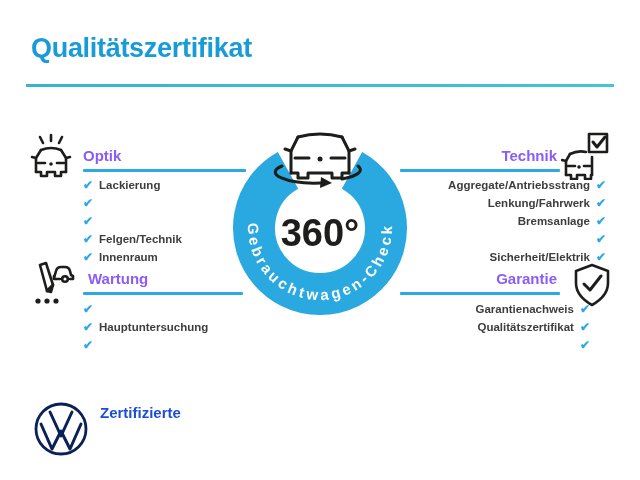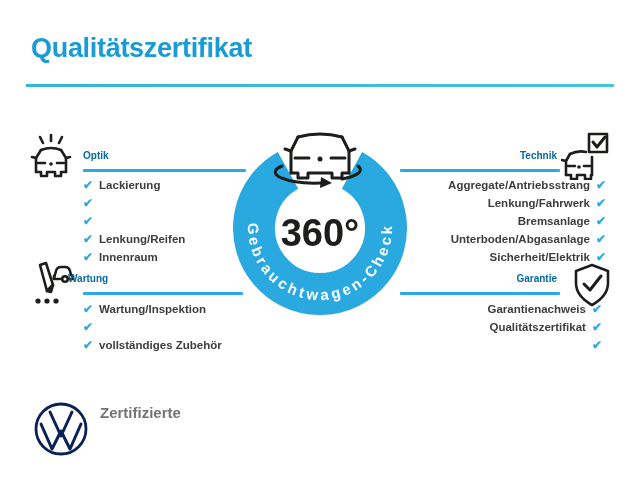--- a/index.html
+++ b/index.html
@@ -13,40 +13,40 @@
   .page-title{
     left:31px;top:33px;
     font-size:27px;font-weight:bold;color:#189BD6;letter-spacing:-0.3px;
   }
   .top-rule{
     left:26px;top:84px;width:588px;height:3px;
     background:linear-gradient(90deg,#35b4cd,#45c4d6);
   }
   
   .sec-header{
-    font-size:10px;font-weight:bold;color:#0369a1;line-height:18px;
+    font-size:15px;font-weight:bold;color:#8b5cf6;line-height:18px;
   }
   .sec-underline{height:3px;background:#2BA9E0;border-radius:1px;}
   
   .check-list{list-style:none;margin:0;padding:0;}
   .check-list li{
     height:18px;display:flex;align-items:center;
     font-size:11.5px;font-weight:bold;color:#3D3D3D;white-space:nowrap;
   }
   .check-list.right li{justify-content:flex-end;}
   .checkmark{
     color:#2BA9E0;font-size:12px;font-weight:bold;line-height:12px;
   }
   .check-list.left .checkmark{margin-right:6px;}
   .check-list.right .checkmark{margin-left:6px;}
   .right-align{text-align:center;}
   
   .footer-text{
     left:100px;top:403px;
-    font-size:15px;font-weight:bold;color:#737373;line-height:19px;
+    font-size:15px;font-weight:bold;color:#1d4ed8;line-height:19px;
   }
   svg{display:block;}
 </style>
 </head>
 <body>
 
 <div class="abs page-title">Qualitätszertifikat</div>
 <div class="abs top-rule"></div>
 
 <svg class="abs" style="left:220px;top:120px;" width="200" height="205" viewBox="0 0 200 205">
@@ -102,53 +102,52 @@
       <span>Lackierung</span>
     </li>
   <li>
       <span class="checkmark">✔</span>
     </li>
   <li>
       <span class="checkmark">✔</span>
     </li>
   <li>
       <span class="checkmark">✔</span>
-      <span>Lenkung/Reifen</span>
+      <span>Felgen/Technik</span>
     </li>
   <li>
       <span class="checkmark">✔</span>
       <span>Innenraum</span>
     </li>
 </ul>
 
 <svg class="abs" style="left:26px;top:259px;" width="50" height="50" viewBox="0 0 50 50">
   <g fill="none" stroke="#1D1D1B" stroke-width="2.6" stroke-linecap="round" stroke-linejoin="round">
     <path d="M 14 6 L 20 4 L 27 26 L 21 32 Z"></path>
     <path d="M 21 32 L 27 26 L 25 33 Z" fill="#1D1D1B"></path>
     <circle cx="12" cy="42" r="2.6" fill="#1D1D1B" stroke="none"></circle>
     <circle cx="21" cy="42" r="2.6" fill="#1D1D1B" stroke="none"></circle>
     <circle cx="30" cy="42" r="2.6" fill="#1D1D1B" stroke="none"></circle>
     <path d="M 28 19 L 30 12 Q 31 8 35 8 L 39 8 Q 43 8 44 12 L 45 16 L 47 17 L 47 20 L 44 20"></path>
     <circle cx="39" cy="20" r="2.8"></circle>
     <path d="M 34 20 L 28 20 L 28 17"></path>
   </g>
 </svg>
-<div class="abs sec-header" style="left:68px;top:270px;">Wartung</div>
+<div class="abs sec-header" style="left:88px;top:270px;">Wartung</div>
 <div class="abs sec-underline" style="left:83px;top:292px;width:160px;"></div>
 <ul class="abs check-list left" style="left:83px;top:300px;">
   <li>
       <span class="checkmark">✔</span>
-      <span>Wartung/Inspektion</span>
-    </li>
-  <li>
-      <span class="checkmark">✔</span>
-    </li>
-  <li>
-      <span class="checkmark">✔</span>
-      <span>vollständiges Zubehör</span>
+    </li>
+  <li>
+      <span class="checkmark">✔</span>
+      <span>Hauptuntersuchung</span>
+    </li>
+  <li>
+      <span class="checkmark">✔</span>
     </li>
 </ul>
 
 <svg class="abs" style="left:561px;top:132px;" width="50" height="48" viewBox="0 0 50 48">
   <g fill="none" stroke="#1D1D1B" stroke-width="2.6" stroke-linecap="round" stroke-linejoin="round">
     <rect x="28" y="2" width="18" height="18"></rect>
     <path d="M 32 10 L 36 15 L 44 5" stroke-width="3"></path>
     <path d="M 9 22 Q 17 18 25 20"></path>
     <path d="M 9 22 L 5 29 L 5 43"></path>
     <path d="M 31 25 L 31 43"></path>
@@ -168,38 +167,37 @@
     </li>
   <li>
       <span>Lenkung/Fahrwerk</span>
       <span class="checkmark">✔</span>
     </li>
   <li>
       <span>Bremsanlage</span>
       <span class="checkmark">✔</span>
     </li>
   <li>
-      <span>Unterboden/Abgasanlage</span>
       <span class="checkmark">✔</span>
     </li>
   <li>
       <span>Sicherheit/Elektrik</span>
       <span class="checkmark">✔</span>
     </li>
 </ul>
 
 <svg class="abs" style="left:570px;top:261px;" width="44" height="48" viewBox="0 0 44 48">
   <g fill="none" stroke="#1D1D1B" stroke-width="2.6" stroke-linecap="round" stroke-linejoin="round">
     <path d="M 22 4 L 38 10 L 38 22 Q 38 35 22 44 Q 6 35 6 22 L 6 10 Z"></path>
     <path d="M 14 23 L 20 29 L 31 15" stroke-width="3"></path>
   </g>
 </svg>
 <div class="abs sec-header right-align" style="right:83px;top:270px;">Garantie</div>
 <div class="abs sec-underline" style="right:80px;top:292px;width:160px;"></div>
-<ul class="abs check-list right" style="right:38px;top:300px;">
+<ul class="abs check-list right" style="right:50px;top:300px;">
   <li>
       <span>Garantienachweis</span>
       <span class="checkmark">✔</span>
     </li>
   <li>
       <span>Qualitätszertifikat</span>
       <span class="checkmark">✔</span>
     </li>
   <li>
       <span class="checkmark">✔</span>

